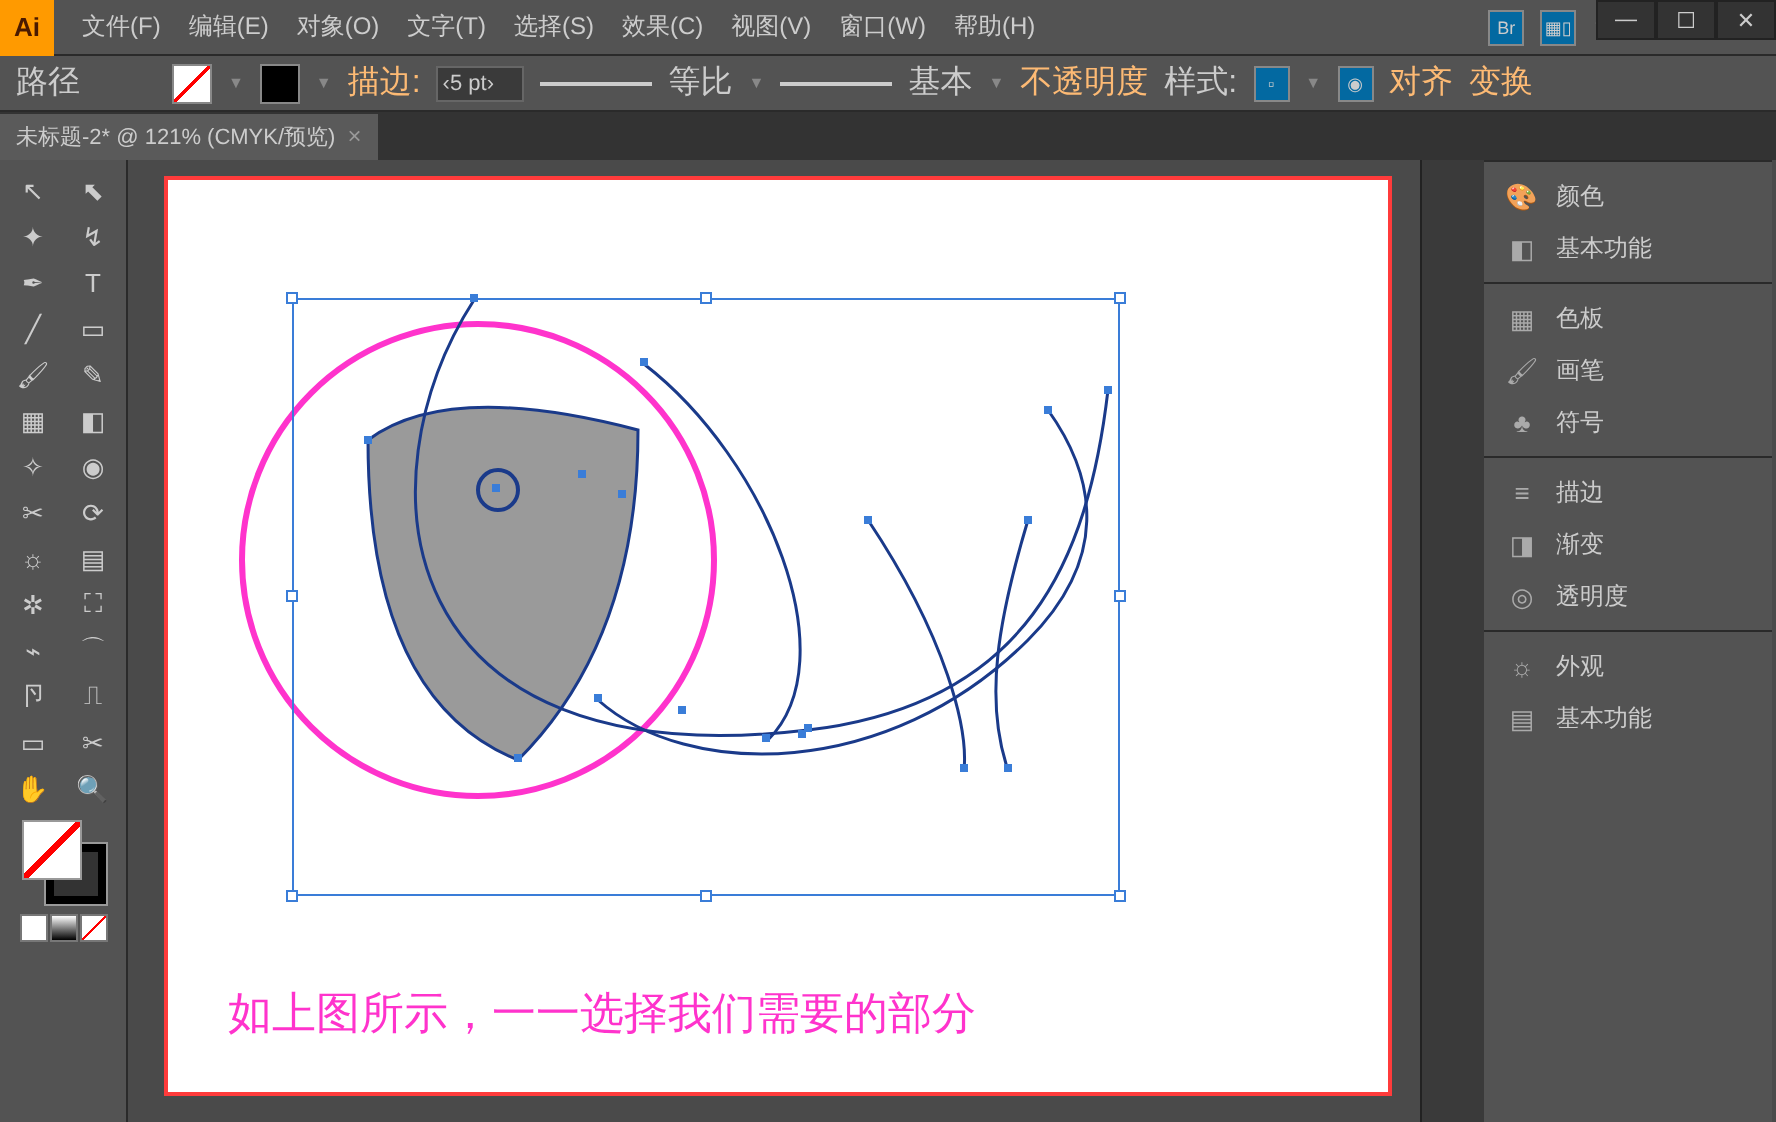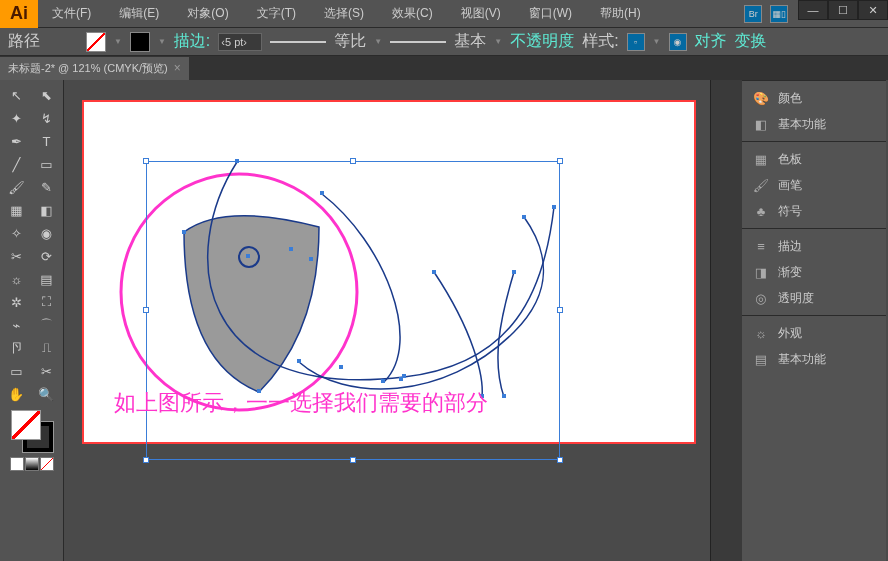--- a/index.html
+++ b/index.html
@@ -1,49 +1,49 @@
 <!DOCTYPE html>
 <html><head>
 <meta charset="utf-8">
 <style>
 *{margin:0;padding:0;box-sizing:border-box;font-family:"Microsoft YaHei",sans-serif;user-select:none}
 body{width:888px;height:561px;background:#4a4a4a;overflow:hidden;position:relative}
 .titlebar{height:28px;background:#535353;display:flex;align-items:center;border-bottom:1px solid #2a2a2a}
-.app-icon{width:38px;height:28px;background:#ff9a00;color:#4a1a00;display:flex;align-items:center;justify-content:center;font-weight:bold;font-size:18px;margin-right:8px}
-.menubar{display:flex;gap:16px;flex:1}
+.app-icon{width:27px;height:28px;background:#ff9a00;color:#4a1a00;display:flex;align-items:center;justify-content:center;font-weight:bold;font-size:13px;margin-right:8px}
+.menubar{display:flex;gap:2px;flex:1}
 .menu-item{color:#ccc;font-size:12px;padding:4px 6px;cursor:pointer}
 .titlebar-right{display:flex;align-items:center;gap:8px;margin-right:4px}
 .tb-icon{width:18px;height:18px;background:#0369a1;border:1px solid #888;display:flex;align-items:center;justify-content:center;color:#ccc;font-size:9px}
 .tb-text{color:#ccc;font-size:12px;padding:0 4px}
 .dd-arrow{color:#888;font-size:8px}
 .win-controls{display:flex;margin-left:auto;position:absolute;right:0;top:0}
 .win-btn{width:30px;height:20px;background:#333;color:#ccc;display:flex;align-items:center;justify-content:center;font-size:11px;border:1px solid #222}
 .optbar{height:28px;background:#535353;display:flex;align-items:center;padding:0 8px;gap:8px;border-bottom:1px solid #2a2a2a}
 .opt-label{color:#ccc;font-size:16px}
-.opt-label.orange{color:#5eead4}
+.opt-label.orange{color:#fdba74}
 .swatch{width:20px;height:20px;border:1px solid #888}
 .swatch-none{background:linear-gradient(to bottom right,white 0%,white 47%,red 47%,red 53%,white 53%,white 100%)}
 .swatch-blk{background:#000}
 .opt-input{width:44px;height:18px;background:#3a3a3a;border:1px solid #666;color:#ccc;font-size:11px;padding:0 2px;display:inline-flex;align-items:center}
 .opt-line{width:56px;height:10px;display:inline-block;position:relative}
 .opt-line::before{content:"";position:absolute;top:4px;left:0;right:0;border-top:2px solid #ccc}
 .tabbar{height:24px;background:#333;display:flex;align-items:center;}
 .tab{background:#5a5a5a;color:#ccc;font-size:11px;padding:4px 8px;display:flex;align-items:center;gap:6px}
 .tab-close{color:#999;font-size:12px;cursor:pointer}
 .main{display:flex;height:481px}
 .toolpanel{width:64px;background:#535353;display:flex;flex-direction:column;padding:4px 2px;gap:1px;border-right:1px solid #2a2a2a}
 .tool-row{display:flex;gap:1px}
 .tool{width:29px;height:22px;background:#535353;display:flex;align-items:center;justify-content:center;color:#ccc;font-size:13px;cursor:pointer;position:relative}
 .fill-stroke{width:42px;height:42px;position:relative;margin:4px auto}
 .fs-fill{position:absolute;width:30px;height:30px;top:0;left:0;background:linear-gradient(to bottom right,white 0%,white 46%,red 46%,red 54%,white 54%,white 100%);border:1px solid #999}
 .fs-stroke{position:absolute;width:30px;height:30px;bottom:0;right:0;background:#333;border:4px solid #000;box-shadow:0 0 0 1px #999}
 .mini-row{display:flex;gap:1px;justify-content:center}
 .mini{width:14px;height:14px;border:1px solid #777}
 .canvas-gutter{width:18px;background:#4a4a4a}
-.canvas{width:614px;height:344px;background:#fff;border:2px solid #ff3b3b;margin-top:20px;position:relative}
+.canvas{width:614px;height:460px;background:#fff;border:2px solid #ff3b3b;margin-top:8px;position:relative}
 .caption{position:absolute;bottom:24px;left:30px;color:#ff33cc;font-size:22px}
 .sel-box{position:absolute;border:1px solid #3a7dd8}
 .sel-handle{position:absolute;width:6px;height:6px;background:#fff;border:1px solid #3a7dd8}
 .right-strip{width:14px;background:#4a4a4a}
 .right-dock{width:32px;background:#3a3a3a;border-left:1px solid #222}
 .panel-area{width:144px;background:#535353;display:flex;flex-direction:column}
 .panel-group{border-top:1px solid #2a2a2a;padding:4px 0}
 .panel-row{display:flex;align-items:center;gap:8px;padding:4px 10px;cursor:pointer;color:#ccc;font-size:12px}
 .panel-icon{width:18px;height:18px;display:flex;align-items:center;justify-content:center;font-size:13px;color:#aaa}
 svg{display:block}

